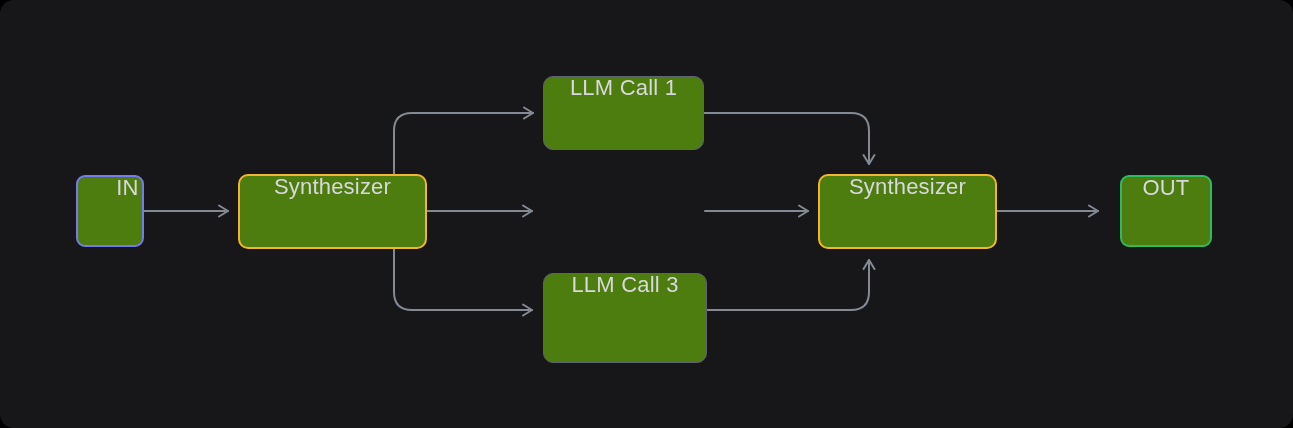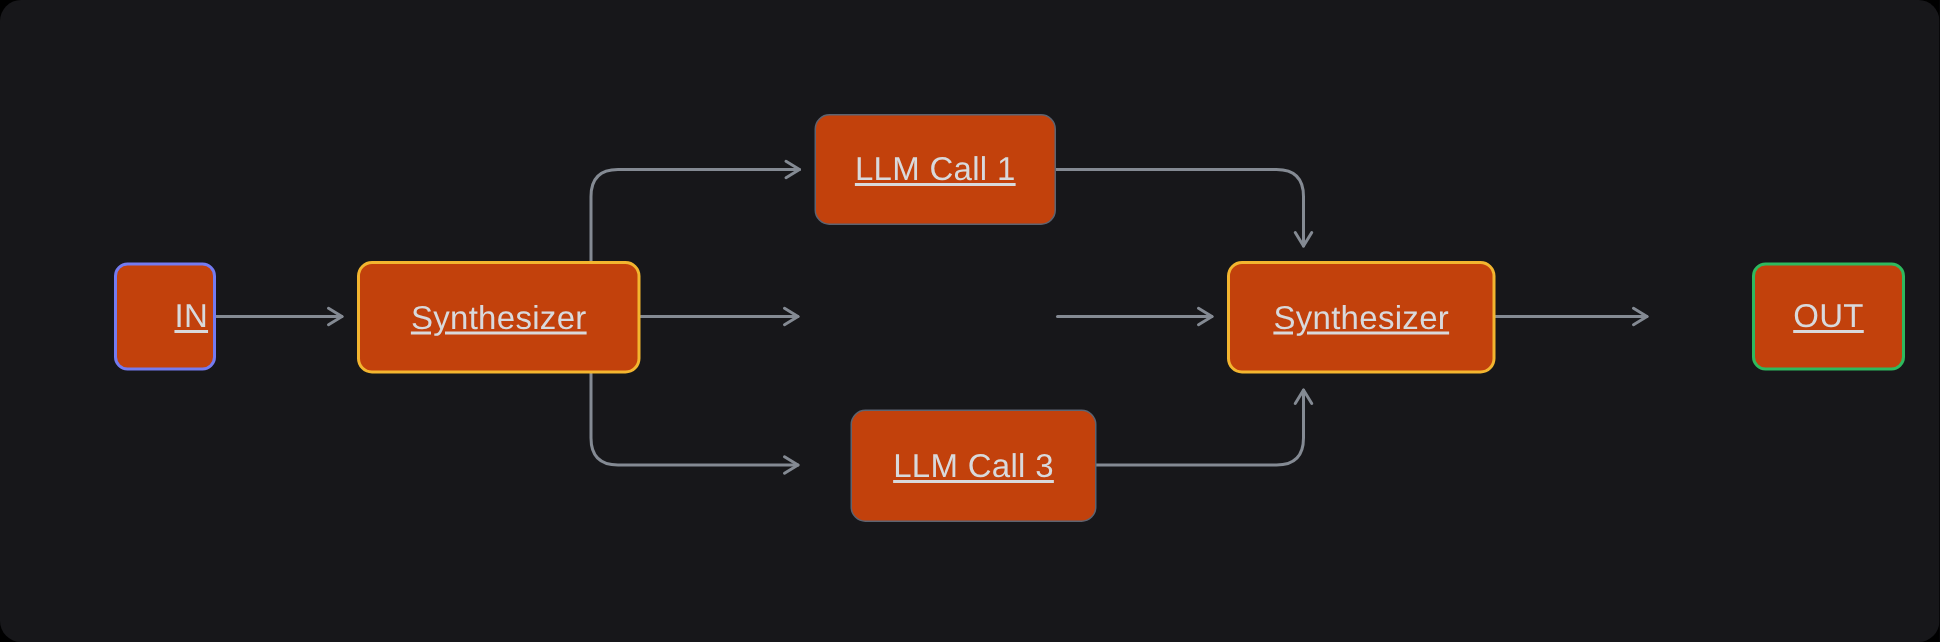--- a/index.html
+++ b/index.html
@@ -22,59 +22,57 @@
   .edges {
     position: absolute;
     left: 0;
     top: 0;
     width: 1293px;
     height: 428px;
   }
   .node {
     position: absolute;
     display: flex;
-    align-items: center;
+    align-items: flex-start;
     justify-content: center;
-    background: #c2410c;
+    background: #4d7c0f;
     color: #d8d9dc;
     font-size: 22px;
     line-height: 1;
     border-radius: 10px;
     box-sizing: border-box;
     white-space: nowrap;
     letter-spacing: 0.2px;
-    text-decoration: underline;
   }
   .node-in {
     left: 76px; top: 175px; width: 68px; height: 72px;
     border: 2px solid #747bf0; border-radius: 9px; padding-left: 35px;
   }
   .node-orchestrator {
     left: 238px; top: 174px; width: 189px; height: 75px;
     border: 2px solid #f3b52f;
   }
   .node-llm1 {
     left: 543px; top: 76px; width: 161px; height: 74px;
     border: 1.5px solid #5d6370;
   }
   .node-llm2 {
     left: 543px; top: 175px; width: 162px; height: 72px;
     border: 1.5px solid #5d6370;
   }
   .node-llm3 {
-    left: 543px; top: 273px; width: 164px; height: 75px;
+    left: 543px; top: 273px; width: 164px; height: 90px;
     border: 1.5px solid #5d6370;
-    margin-left: 24px;
   }
   .node-synthesizer {
     left: 818px; top: 174px; width: 179px; height: 75px;
     border: 2px solid #f3b52f;
   }
   .node-out {
-    left: 1168px; top: 175px; width: 102px; height: 72px;
+    left: 1120px; top: 175px; width: 92px; height: 72px;
     border: 2px solid #2eba5e; border-radius: 9px;
   }
 </style>
 </head>
 <body>
 
 <div class="panel">
 
   <svg class="edges" viewBox="0 0 1293 428" xmlns="http://www.w3.org/2000/svg" aria-hidden="true">
     <defs>

